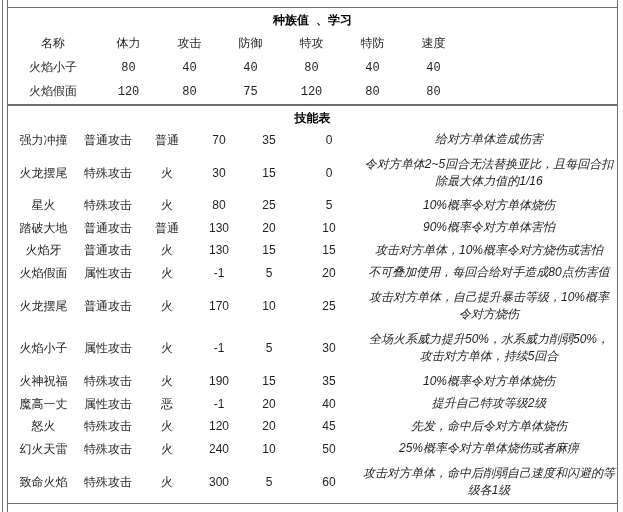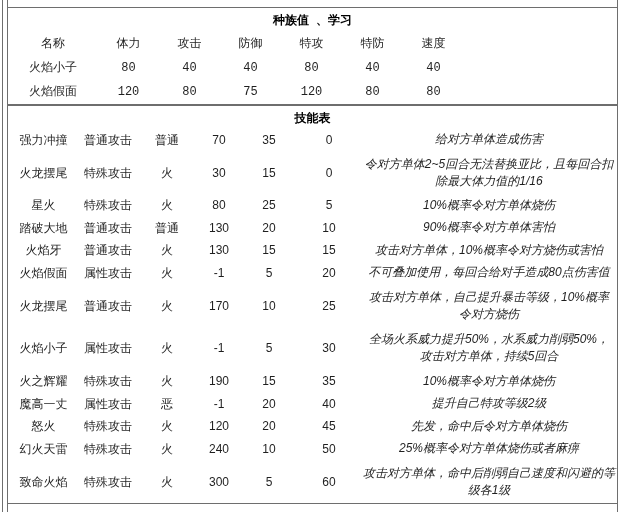--- a/index.html
+++ b/index.html
@@ -182,21 +182,21 @@
           <td class="effect-cell">攻击对方单体，自己提升暴击等级，10%概率令对方烧伤</td>
         </tr><tr class="data-row">
           <td>火焰小子</td>
           <td>属性攻击</td>
           <td>火</td>
           <td>-1</td>
           <td>5</td>
           <td>30</td>
           <td class="effect-cell">全场火系威力提升50%，水系威力削弱50%，攻击对方单体，持续5回合</td>
         </tr><tr class="data-row">
-          <td>火之辉耀</td>
+          <td>火神祝福</td>
           <td>特殊攻击</td>
           <td>火</td>
           <td>190</td>
           <td>15</td>
           <td>35</td>
           <td class="effect-cell">10%概率令对方单体烧伤</td>
         </tr><tr class="data-row">
           <td>魔高一丈</td>
           <td>属性攻击</td>
           <td>恶</td>

